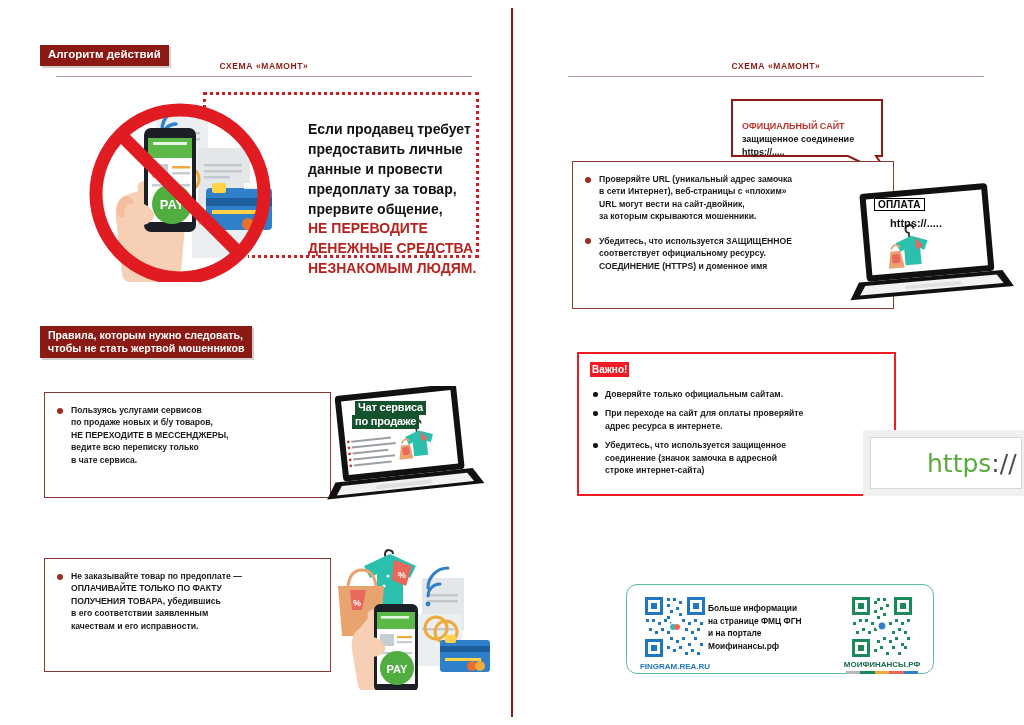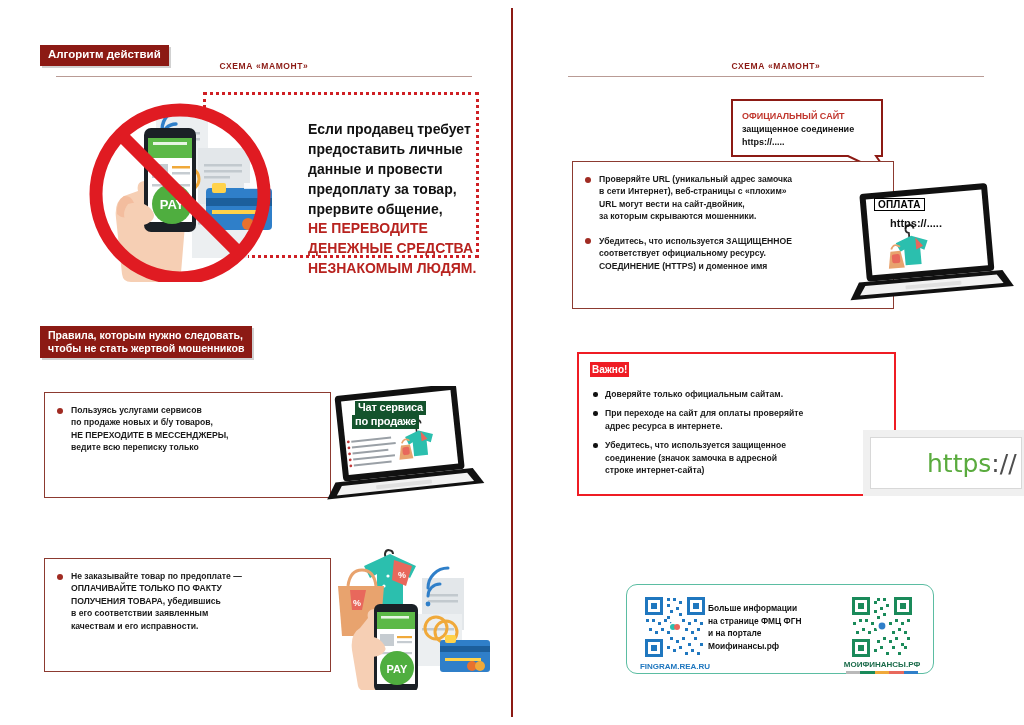--- a/index.html
+++ b/index.html
@@ -193,20 +193,21 @@
       <div>чтобы не стать жертвой мошенников</div>
     </div>
 
     <div class="box-solid" style="left:44px;top:392px;width:285px;height:104px;"></div>
     <ul class="bl" style="position:absolute;left:56px;top:404px;width:265px;">
       <li class="blk">
         <div>Пользуясь услугами сервисов</div>
         <div>по продаже новых и б/у товаров,</div>
         <div class="hl2">НЕ ПЕРЕХОДИТЕ В МЕССЕНДЖЕРЫ,</div>
         <div>ведите всю переписку только</div>
+        <div>в чате сервиса.</div>
       </li>
     </ul>
 
     <div class="ill" style="left:306px;top:386px;width:180px;height:122px;">
       <svg width="180" height="122" viewBox="0 0 180 122">
         <g transform="rotate(-6 90 60)">
           <rect x="34" y="4" width="122" height="86" rx="4" fill="#111"></rect>
           <rect x="40" y="10" width="110" height="74" fill="#fff"></rect>
 
           <g fill="#9aa0a6">
@@ -313,21 +314,21 @@
 
     <div class="hdr">
       <div class="hdr-txt">СХЕМА «МАМОНТ»</div>
       <div class="hdr-rule"></div>
     </div>
 
     <div class="ill" style="left:218px;top:98px;width:170px;height:78px;">
       <svg width="170" height="78" viewBox="0 0 170 78" style="position:absolute;left:0;top:0;">
         <path d="M2 2 L152 2 L152 58 L146 58 L160 78 L118 58 L2 58 Z" fill="#ffffff" stroke="#8c1a14" stroke-width="2"></path>
       </svg>
-      <div style="position:absolute;left:12px;top:12px;width:140px;">
+      <div style="position:absolute;left:12px;top:22px;width:140px;">
         <div style="font-size:9px;font-weight:bold;color:#c0352c;line-height:1.45;">ОФИЦИАЛЬНЫЙ САЙТ</div>
         <div style="font-size:9px;font-weight:bold;color:#111;line-height:1.45;">защищенное соединение</div>
         <div style="font-size:9px;font-weight:bold;color:#111;line-height:1.45;">https://.....</div>
       </div>
     </div>
 
     <div class="box-solid" style="left:60px;top:161px;width:320px;height:146px;"></div>
     <ul class="bl" style="position:absolute;left:72px;top:173px;width:310px;">
       <li class="blk">
         <div>Проверяйте URL (уникальный адрес замочка</div>

